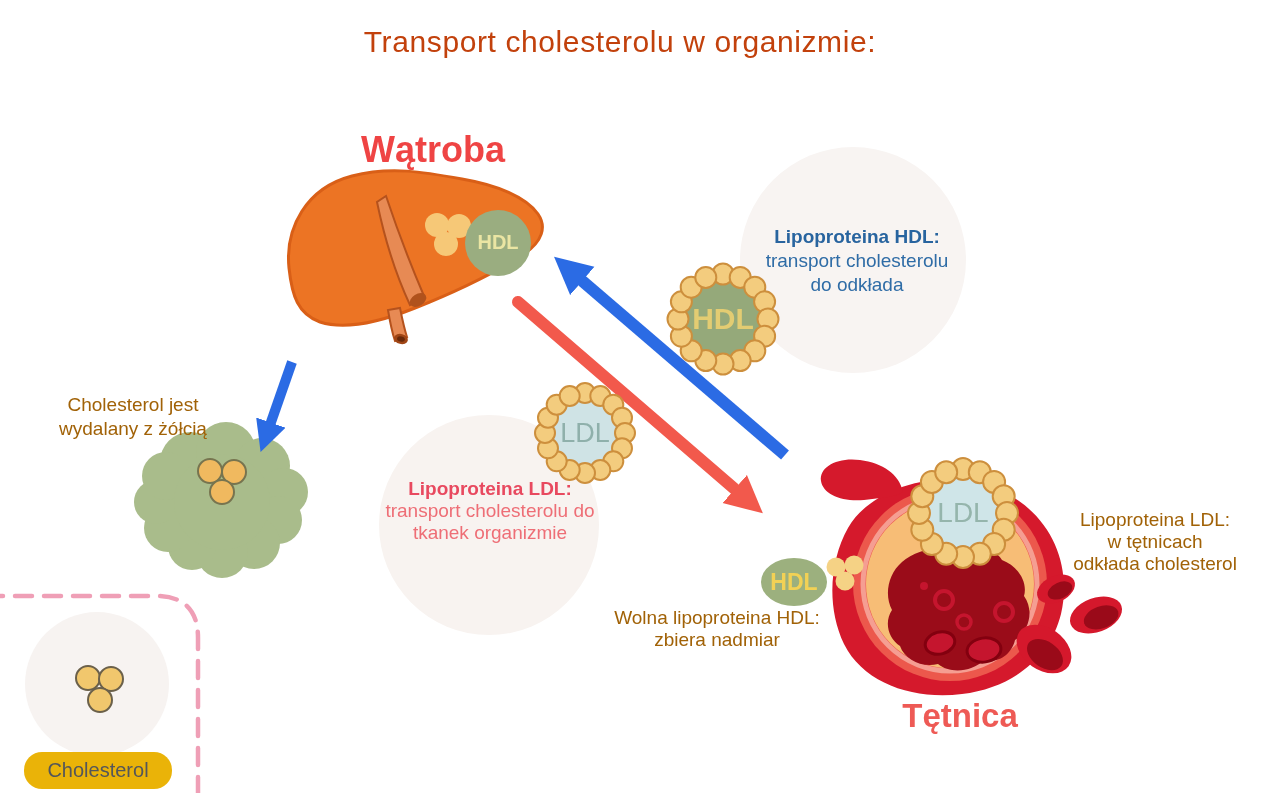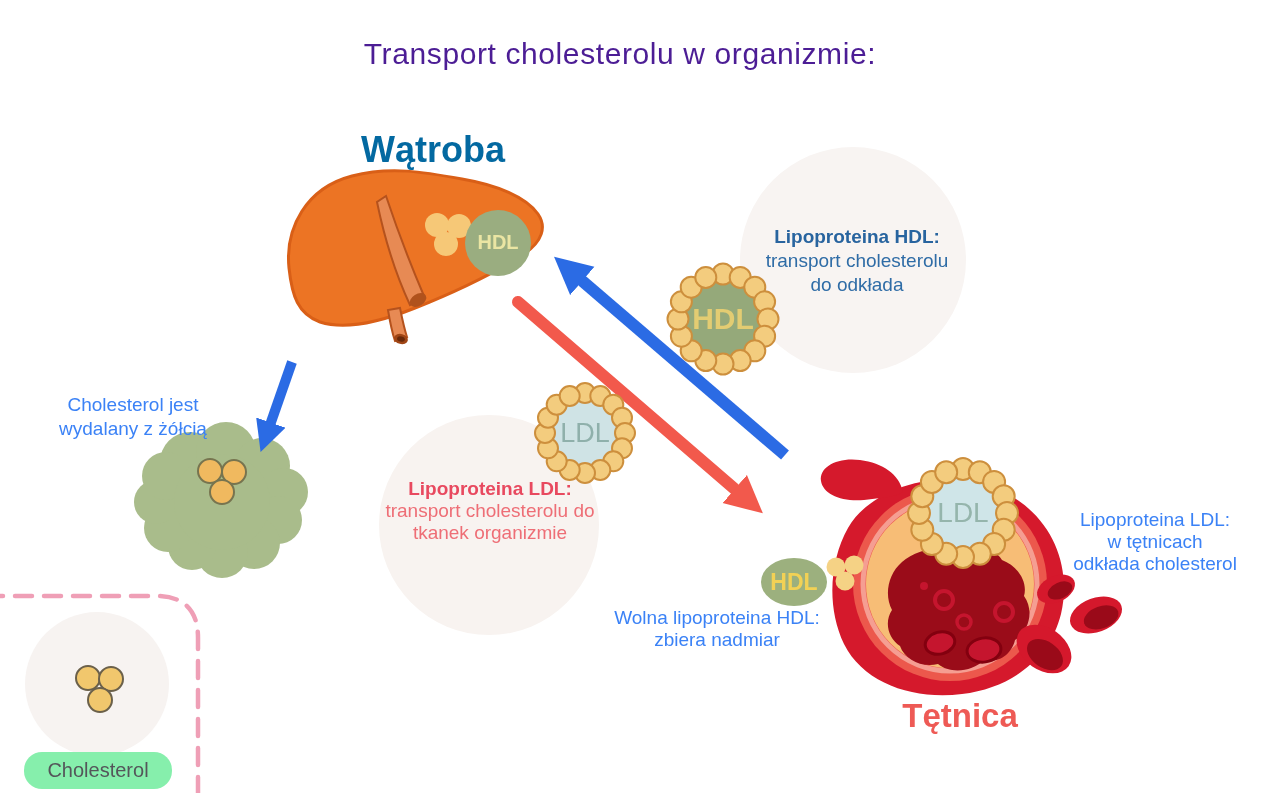--- a/index.html
+++ b/index.html
@@ -2,39 +2,39 @@
 <html><head>
 <meta charset="utf-8">
 <style>
   html,body{margin:0;padding:0;background:#ffffff;}
   .stage{position:relative;width:1280px;height:793px;background:#ffffff;overflow:hidden;
          font-family:"Liberation Sans","DejaVu Sans",sans-serif;}
   .stage svg.art{position:absolute;left:0;top:0;z-index:1;}
   .txt{position:absolute;z-index:2;text-align:center;}
   .txt span{display:block;}
   .title{left:20px;top:20px;width:1200px;font-size:30px;line-height:43px;
-         letter-spacing:.6px;color:#4c1d95;font-weight:400;margin-top:12px;}
-  .liver-label{left:333px;top:129px;width:200px;font-size:36px;font-weight:700;color:#0369a1;}
+         letter-spacing:.6px;color:#c2410c;font-weight:400;}
+  .liver-label{left:333px;top:129px;width:200px;font-size:36px;font-weight:700;color:#ef4444;}
   .artery-label{left:860px;top:697px;width:200px;font-size:33px;font-weight:700;color:#ee5a55;}
-  .caption{font-size:19px;line-height:24px;color:#3b82f6;}
+  .caption{font-size:19px;line-height:24px;color:#a16207;}
   .bile-caption{left:13px;top:393px;width:240px;}
   .free-hdl{left:599px;top:607px;width:236px;line-height:22px;}
   .ldl-deposit{left:1040px;top:509px;width:230px;line-height:22px;}
   .hdl-info{left:726px;top:225px;width:262px;font-size:19px;line-height:24px;color:#2f6ca6;}
   .hdl-info .hd{font-weight:700;color:#28649f;}
   .ldl-info{left:358px;top:478px;width:264px;font-size:19px;line-height:22px;color:#ee6e76;}
   .ldl-info .hd{font-weight:700;color:#e8495f;}
   .p-label{position:absolute;z-index:3;text-align:center;}
   .badge-label{left:448px;top:231px;width:100px;font-size:20px;font-weight:700;color:#eae5a3;}
   .hdlp-label{left:673px;top:302px;width:100px;font-size:30px;font-weight:700;color:#e3cc72;}
   .hdle-label{left:744px;top:569px;width:100px;font-size:23px;font-weight:700;color:#f2d155;}
   .ldlm-label{left:535px;top:418px;width:100px;font-size:27px;color:#8fb0ab;}
   .ldla-label{left:913px;top:497px;width:100px;font-size:28px;color:#95b5ac;}
   .legend-pill{position:absolute;z-index:2;left:24px;top:752px;width:148px;height:37px;
-               background:#86efac;border-radius:18px;font-size:20px;line-height:37px;
+               background:#eab308;border-radius:18px;font-size:20px;line-height:37px;
                color:#54565a;text-align:center;}
 </style>
 </head>
 <body>
 
 <div class="stage">
 
 <svg class="art" width="1280" height="793" viewBox="0 0 1280 793">
   <defs>
     <marker id="ah-blue" markerUnits="strokeWidth" markerWidth="3.4" markerHeight="3.2" refX="0.25" refY="1.55" orient="auto">

